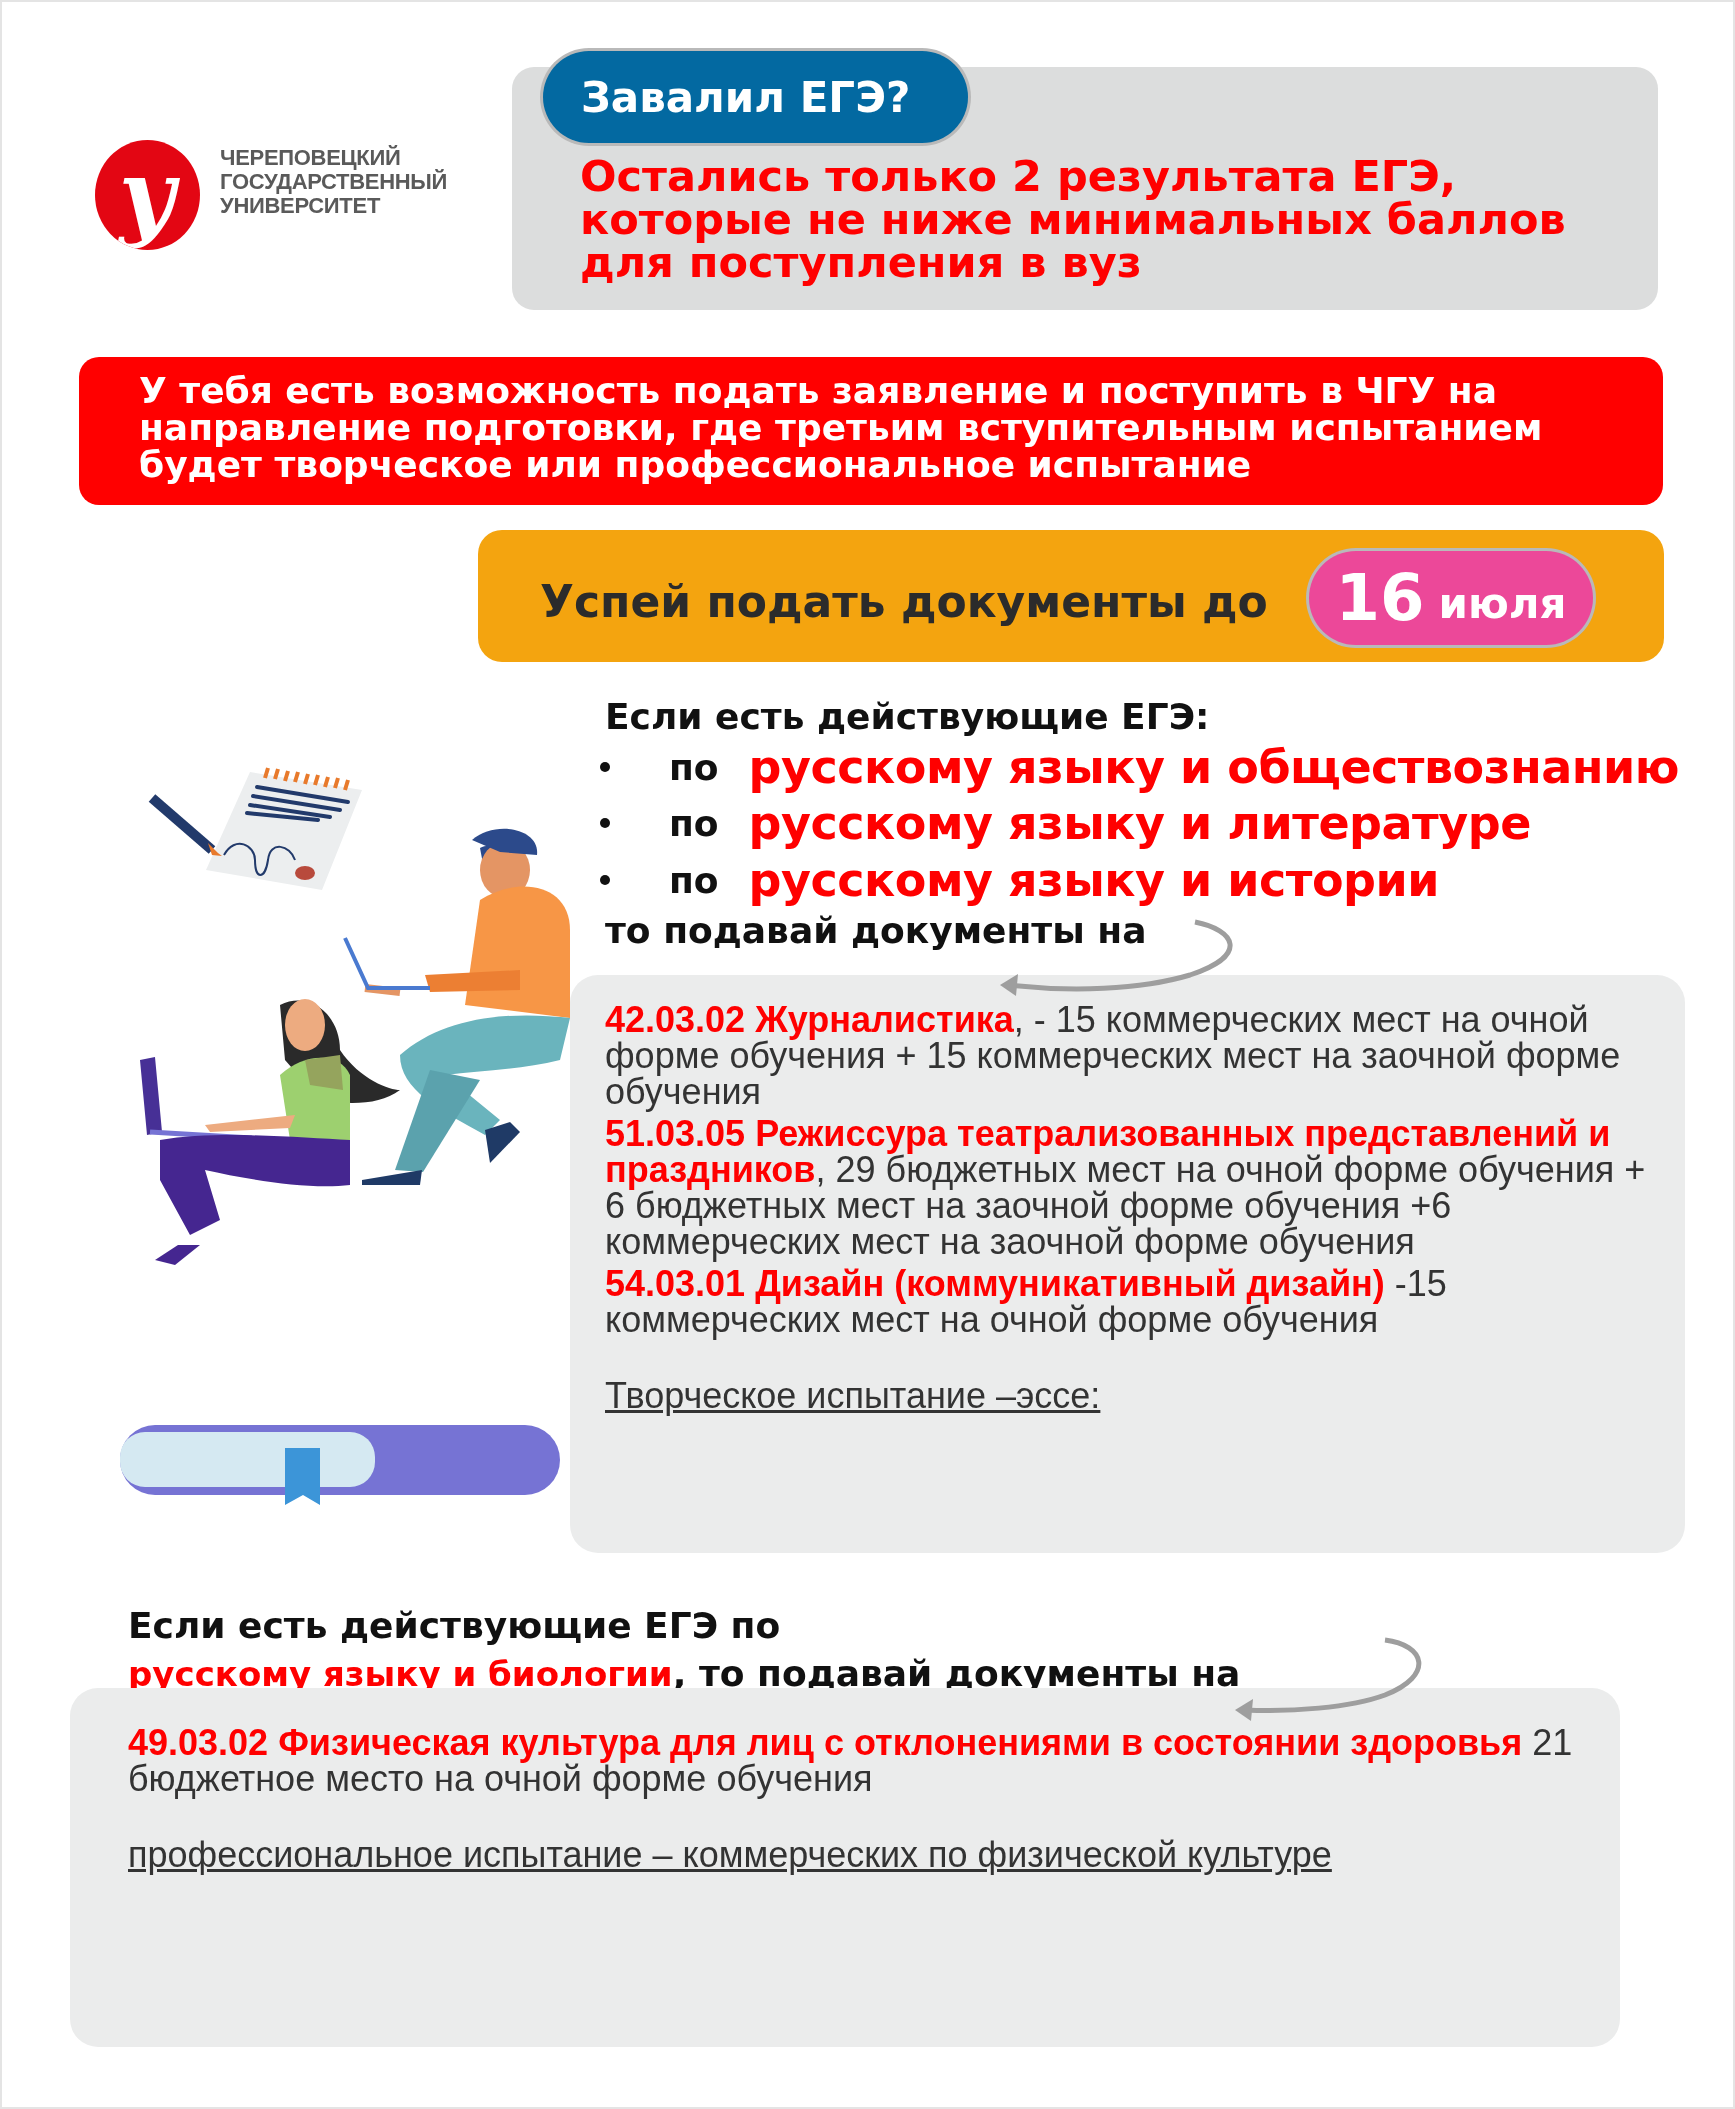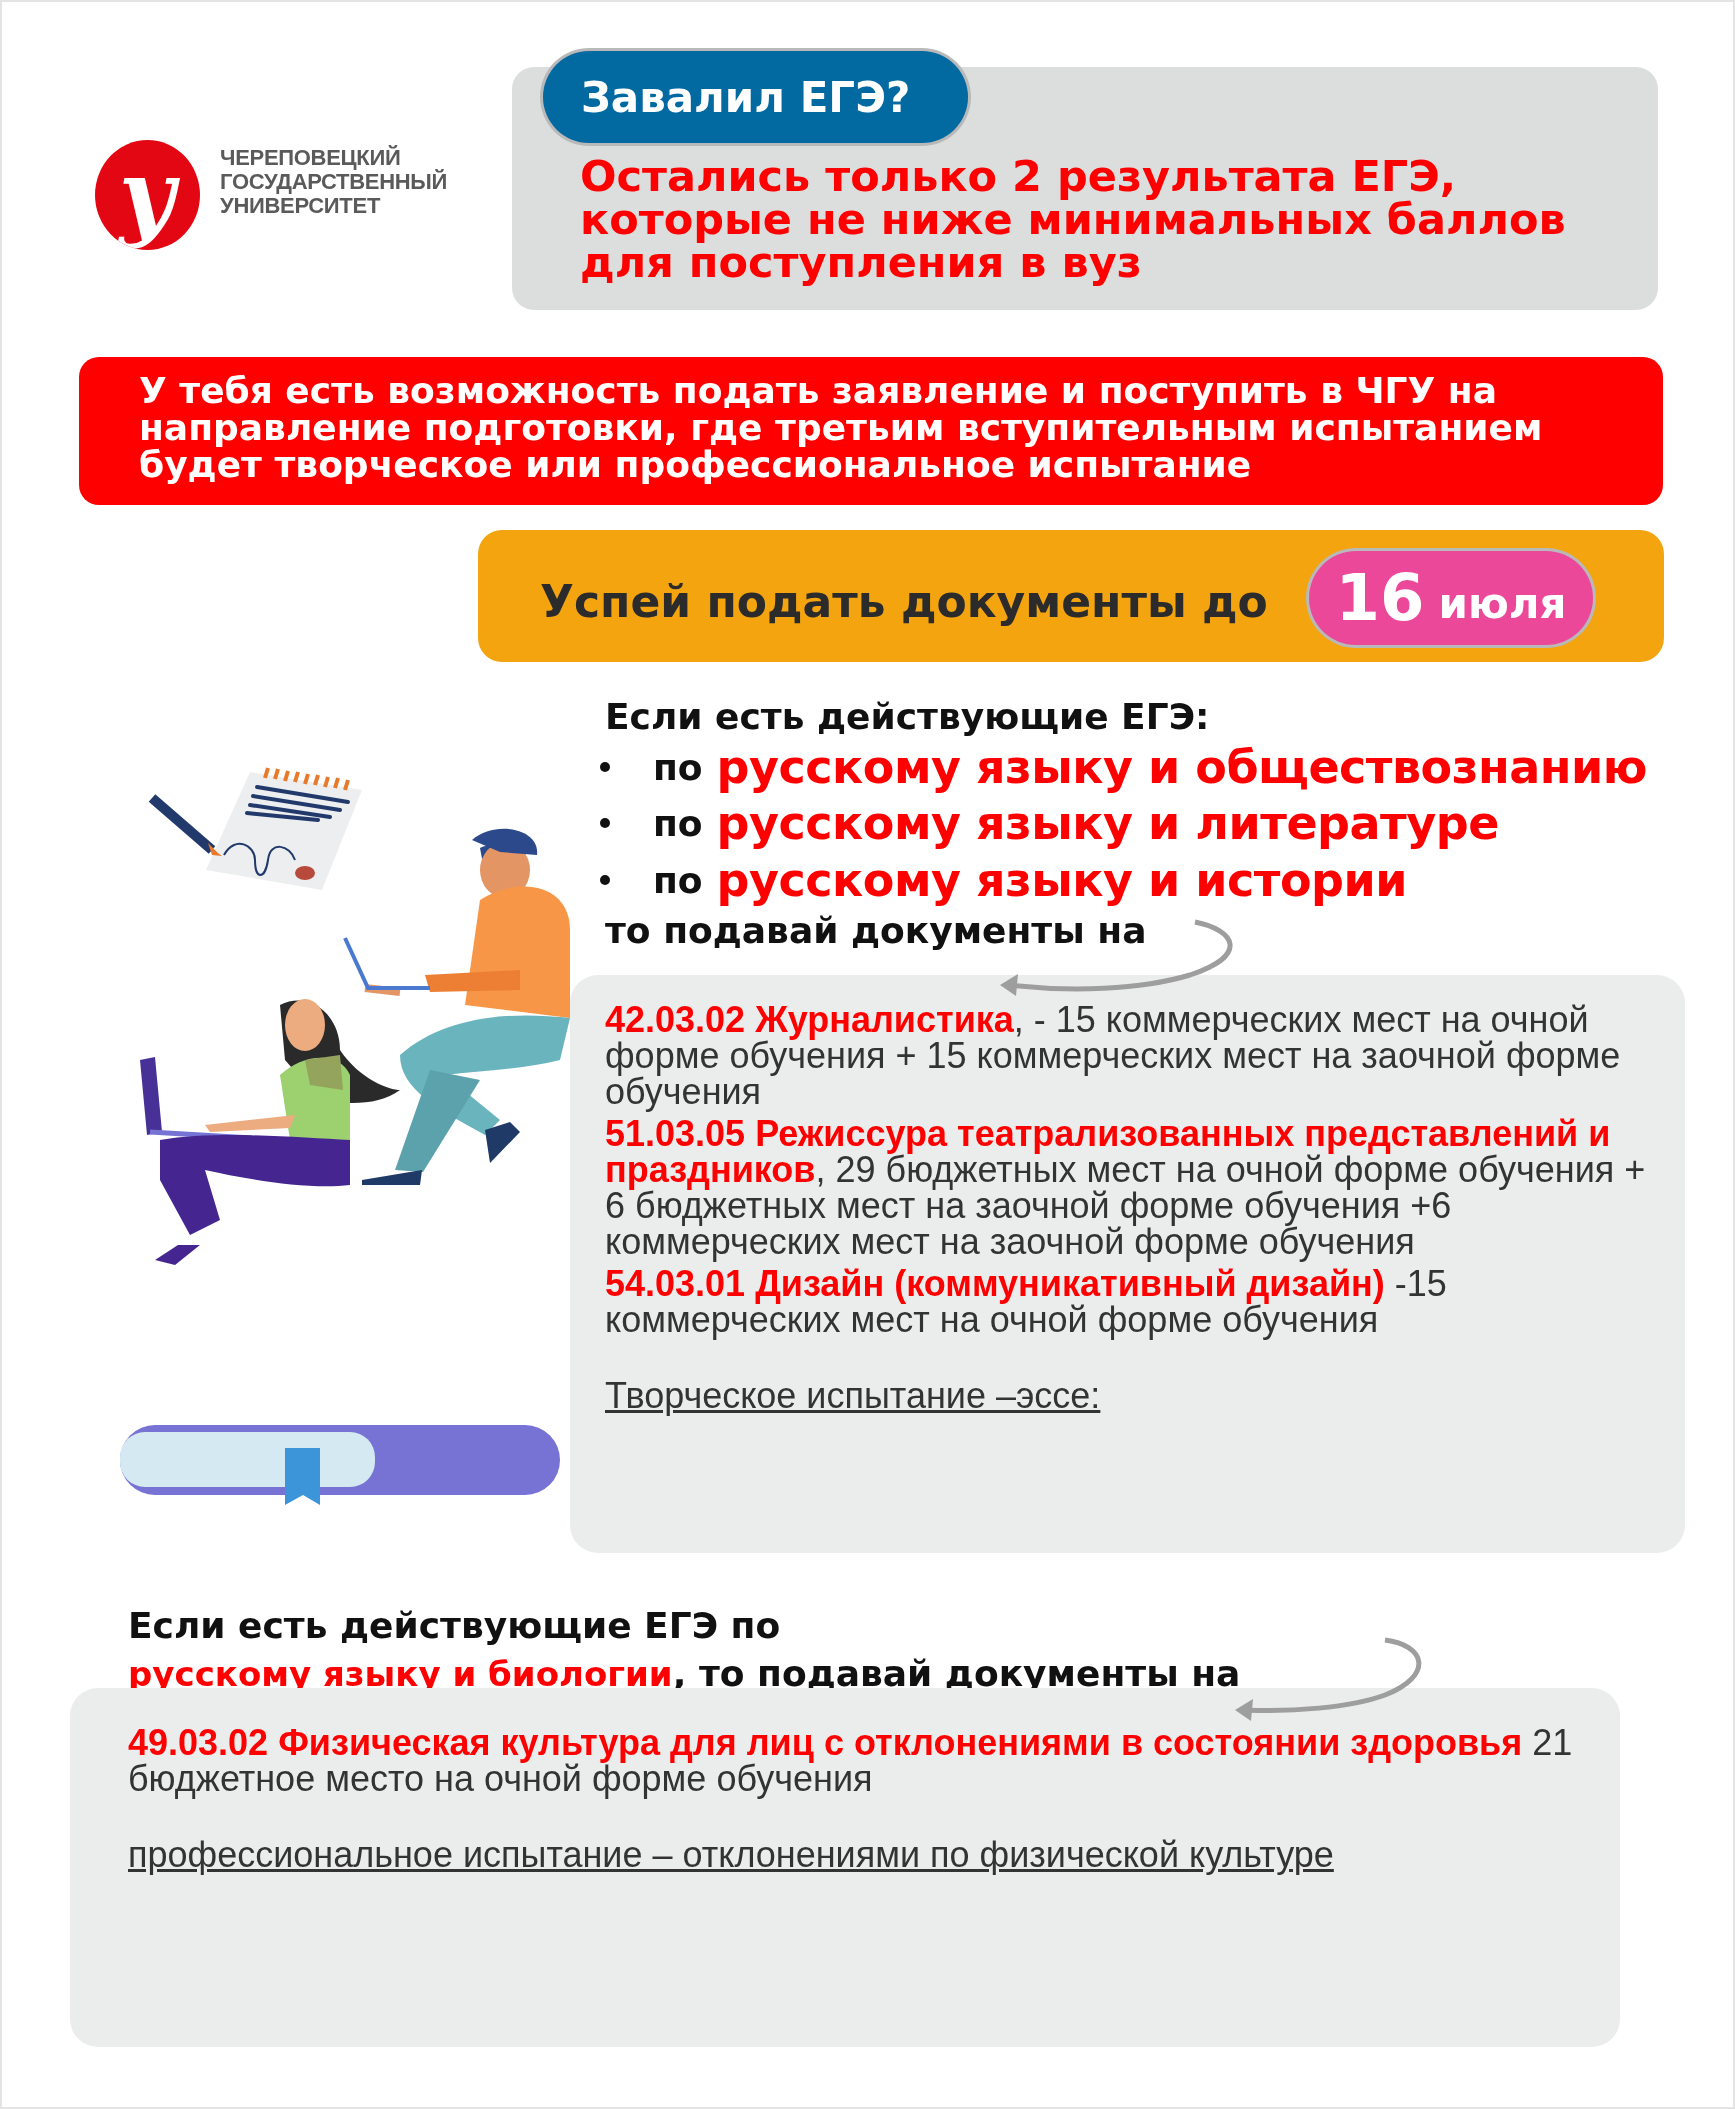--- a/index.html
+++ b/index.html
@@ -13,21 +13,21 @@
   .pill1{left:543px;top:51px;width:425px;height:92px;background:#0369a1;border-radius:46px;box-shadow:0 0 0 3px #b9b9b9;display:flex;align-items:center;padding-left:38px;box-sizing:border-box;color:#fff;font-weight:bold;font-size:42px;}
   .headline{left:580px;top:155px;width:1060px;color:#ff0000;font-weight:bold;font-size:43px;line-height:43px;}
   .banner{left:79px;top:357px;width:1584px;height:148px;background:#ff0000;border-radius:20px;}
   .banner-text{left:139px;top:372px;width:1500px;color:#fff;font-weight:bold;font-size:36px;line-height:37px;}
   .orange{left:478px;top:530px;width:1186px;height:132px;background:#f4a40f;border-radius:24px;}
   .orange-text{left:540px;top:578px;color:#2b2b2b;font-weight:bold;font-size:44px;line-height:48px;}
   .pill2{left:1309px;top:551px;width:284px;height:94px;background:#ec4899;border-radius:47px;box-shadow:0 0 0 3px #b9b9b9;display:flex;align-items:center;justify-content:center;color:#fff;font-weight:bold;}
   .pill2 .num{font-size:64px;margin-right:14px;}
   .pill2 .mon{font-size:42px;margin-top:10px;}
   .h2{color:#111;font-weight:bold;font-size:36px;line-height:40px;}
-  .bullet-row{left:600px;height:56px;display:flex;align-items:center;white-space:nowrap;}
+  .bullet-row{left:600px;height:56px;display:flex;align-items:center;white-space:nowrap;gap:16px;}
   .bullet-dot{width:10px;height:10px;border-radius:50%;background:#111;margin-right:43px;}
   .bullet-po{color:#111;font-weight:bold;font-size:36px;margin-right:14px;}
   .bullet-red{color:#ff0000;font-weight:bold;font-size:46px;letter-spacing:-0.5px;}
   .grey2{left:570px;top:975px;width:1115px;height:578px;background:#ebecec;border-radius:28px;}
   .prog{color:#333;font-size:36px;line-height:36px;font-family:"Liberation Sans",sans-serif;}
   .prog .code{color:#ff0000;font-weight:bold;}
   .g2text{left:605px;top:1002px;width:1070px;}
   .g2text .item{margin-bottom:6px;}
   .underline{text-decoration:underline;color:#333;font-size:36px;font-family:"Liberation Sans",sans-serif;}
   .bot-head1{left:128px;top:1606px;}
@@ -173,14 +173,14 @@
 
 <div class="abs grey3"></div>
 <svg class="abs" style="left:1200px;top:1630px;" width="260" height="110" viewBox="0 0 260 110">
   <path d="M185,10 C225,15 235,45 185,65 C150,78 90,82 45,80" stroke="#9e9e9e" stroke-width="5" fill="none"></path>
   <polygon points="35,80 53,69 51,91" fill="#9e9e9e"></polygon>
 </svg>
 
 <div class="abs g3text prog">
   <div class="item"><span class="code">49.03.02 Физическая культура для лиц с отклонениями в состоянии здоровья</span><span>  21 бюджетное место на очной форме обучения</span></div>
   <div style="height:40px"></div>
-  <div class="underline">профессиональное испытание – отклонениями по физической культуре</div>
+  <div class="underline">профессиональное испытание – коммерческих по физической культуре</div>
 </div>
 
 </body></html>

